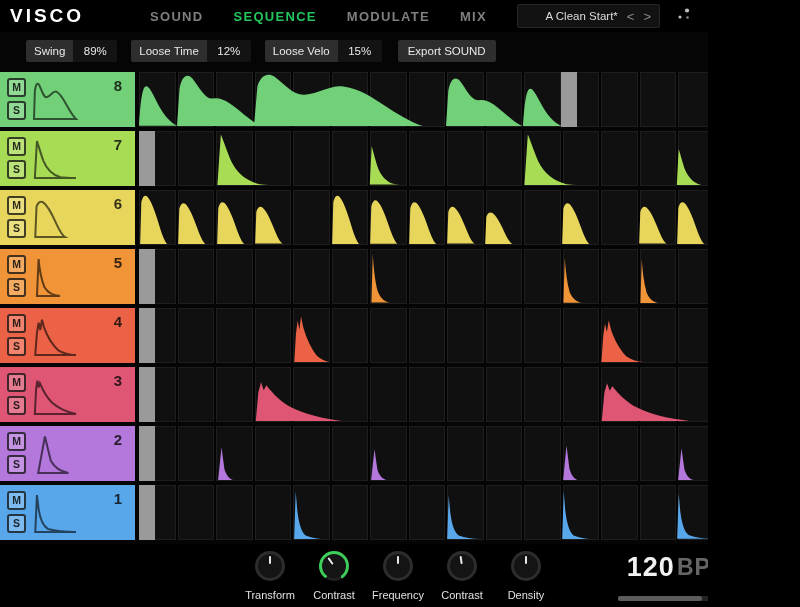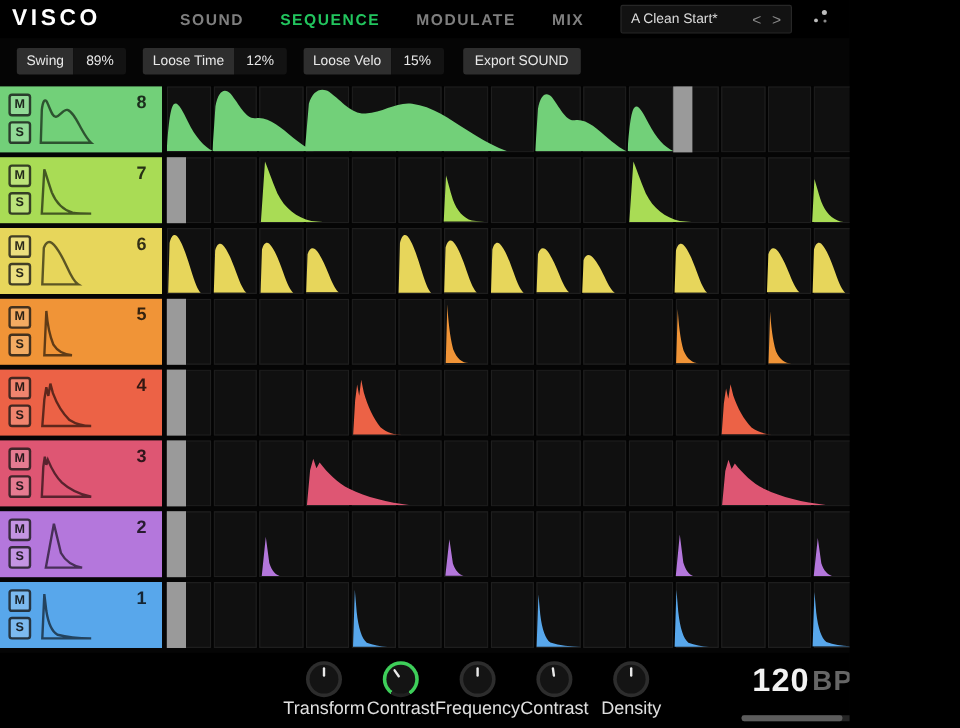--- a/index.html
+++ b/index.html
@@ -6,30 +6,30 @@
   .app{position:relative;width:708px;height:607px;background:#050505;overflow:hidden;
        font-family:"Liberation Sans",sans-serif;-webkit-font-smoothing:antialiased;}
 
   
   .topbar{height:32px;display:flex;align-items:center;background:#000;padding:0 10px;}
   .logo{font-size:19px;font-weight:bold;color:#fff;letter-spacing:3px;width:128px;flex:none;}
   .tabs{display:flex;gap:30px;margin-left:12px;}
   .tab{color:#7f7f7f;font-size:13px;font-weight:bold;letter-spacing:1.3px;cursor:pointer;}
   .tab.active{color:#22c55e;}
   .preset{margin-left:auto;display:flex;align-items:center;background:#121212;border:1px solid #272727;
-          height:22px;padding:0 8px;gap:9px;border-radius:2px;cursor:pointer;}
+          height:22px;padding:0 8px;gap:9px;border-radius:2px;cursor:pointer;text-align:right;}
   .preset-name{color:#dcdcdc;font-size:11.5px;min-width:92px;}
   .preset-arrow{color:#8a8a8a;font-size:13px;line-height:1;cursor:pointer;}
   .dots-icon{margin:0 6px 0 16px;cursor:pointer;}
 
   
   .controls-row{height:38px;display:flex;align-items:center;background:#050505;}
   .tracks-box{width:135px;height:26px;background:#1d1d1d;color:#e6e6e6;font-size:12.5px;
               display:flex;align-items:center;padding-left:10px;box-sizing:border-box;flex:none;border-radius:2px;}
-  .params{display:flex;align-items:flex-end;margin-left:14px;gap:14px;}
+  .params{display:flex;align-items:flex-end;margin-left:26px;gap:14px;}
   .param{display:flex;}
   .param-label{background:#2e2e2e;color:#e8e8e8;font-size:11.5px;padding:5px 8px;border-radius:2px 0 0 2px;}
   .param-value{background:#131313;color:#e8e8e8;font-size:11.5px;padding:5px 0;width:44px;text-align:center;
                border-radius:0 2px 2px 0;cursor:ew-resize;}
   .export-btn{background:#2e2e2e;color:#e8e8e8;font-size:11.5px;padding:5px 10px;margin-left:16px;
               border:none;border-radius:2px;cursor:pointer;font-family:inherit;}
 
   
   .grid{position:absolute;top:72px;left:0;width:800px;display:flex;flex-direction:column;gap:4px;}
   .track-row{display:flex;gap:4px;height:55px;}
@@ -49,21 +49,21 @@
   .row-scrollbar{width:13px;flex:none;margin-right:30px;border-radius:1px;cursor:grab;}
 
   
   .footer{position:absolute;left:0;bottom:0;width:800px;height:63px;background:#000;}
   .knob-row{position:absolute;left:238px;top:7px;display:flex;}
   .knob-unit{width:64px;display:flex;flex-direction:column;align-items:center;cursor:pointer;}
   .knob-ring{position:relative;width:30px;height:30px;border-radius:50%;}
   .knob-face{position:absolute;inset:3px;background:#141414;border-radius:50%;}
   .knob-pointer{position:absolute;left:50%;top:2px;width:2px;height:8px;margin-left:-1px;
                 background:#e9e9e9;border-radius:1px;transform-origin:1px 10px;}
-  .knob-label{font-size:15px;color:#e0e0e0;margin-top:1px;white-space:nowrap;}
+  .knob-label{font-size:11px;color:#e0e0e0;margin-top:8px;white-space:nowrap;}
   .tempo-block{position:absolute;right:14px;top:8px;display:flex;align-items:center;}
   .tempo-value{font-size:27px;font-weight:bold;color:#f2f2f2;letter-spacing:1px;cursor:ns-resize;}
   .tempo-unit{font-size:23px;font-weight:bold;color:#666;letter-spacing:1px;margin-left:2px;}
   .lock-button{background:none;border:none;padding:0;margin-left:14px;cursor:pointer;height:17px;}
   .play-button{background:none;border:none;padding:0;margin-left:14px;cursor:pointer;height:17px;}
   .h-scroll{position:absolute;right:14px;bottom:6px;width:168px;height:5px;background:#242424;border-radius:2px;cursor:grab;}
   .h-thumb{width:50%;height:100%;background:#5c5c5c;border-radius:2px;}
 </style>
 </head>
 <body>

